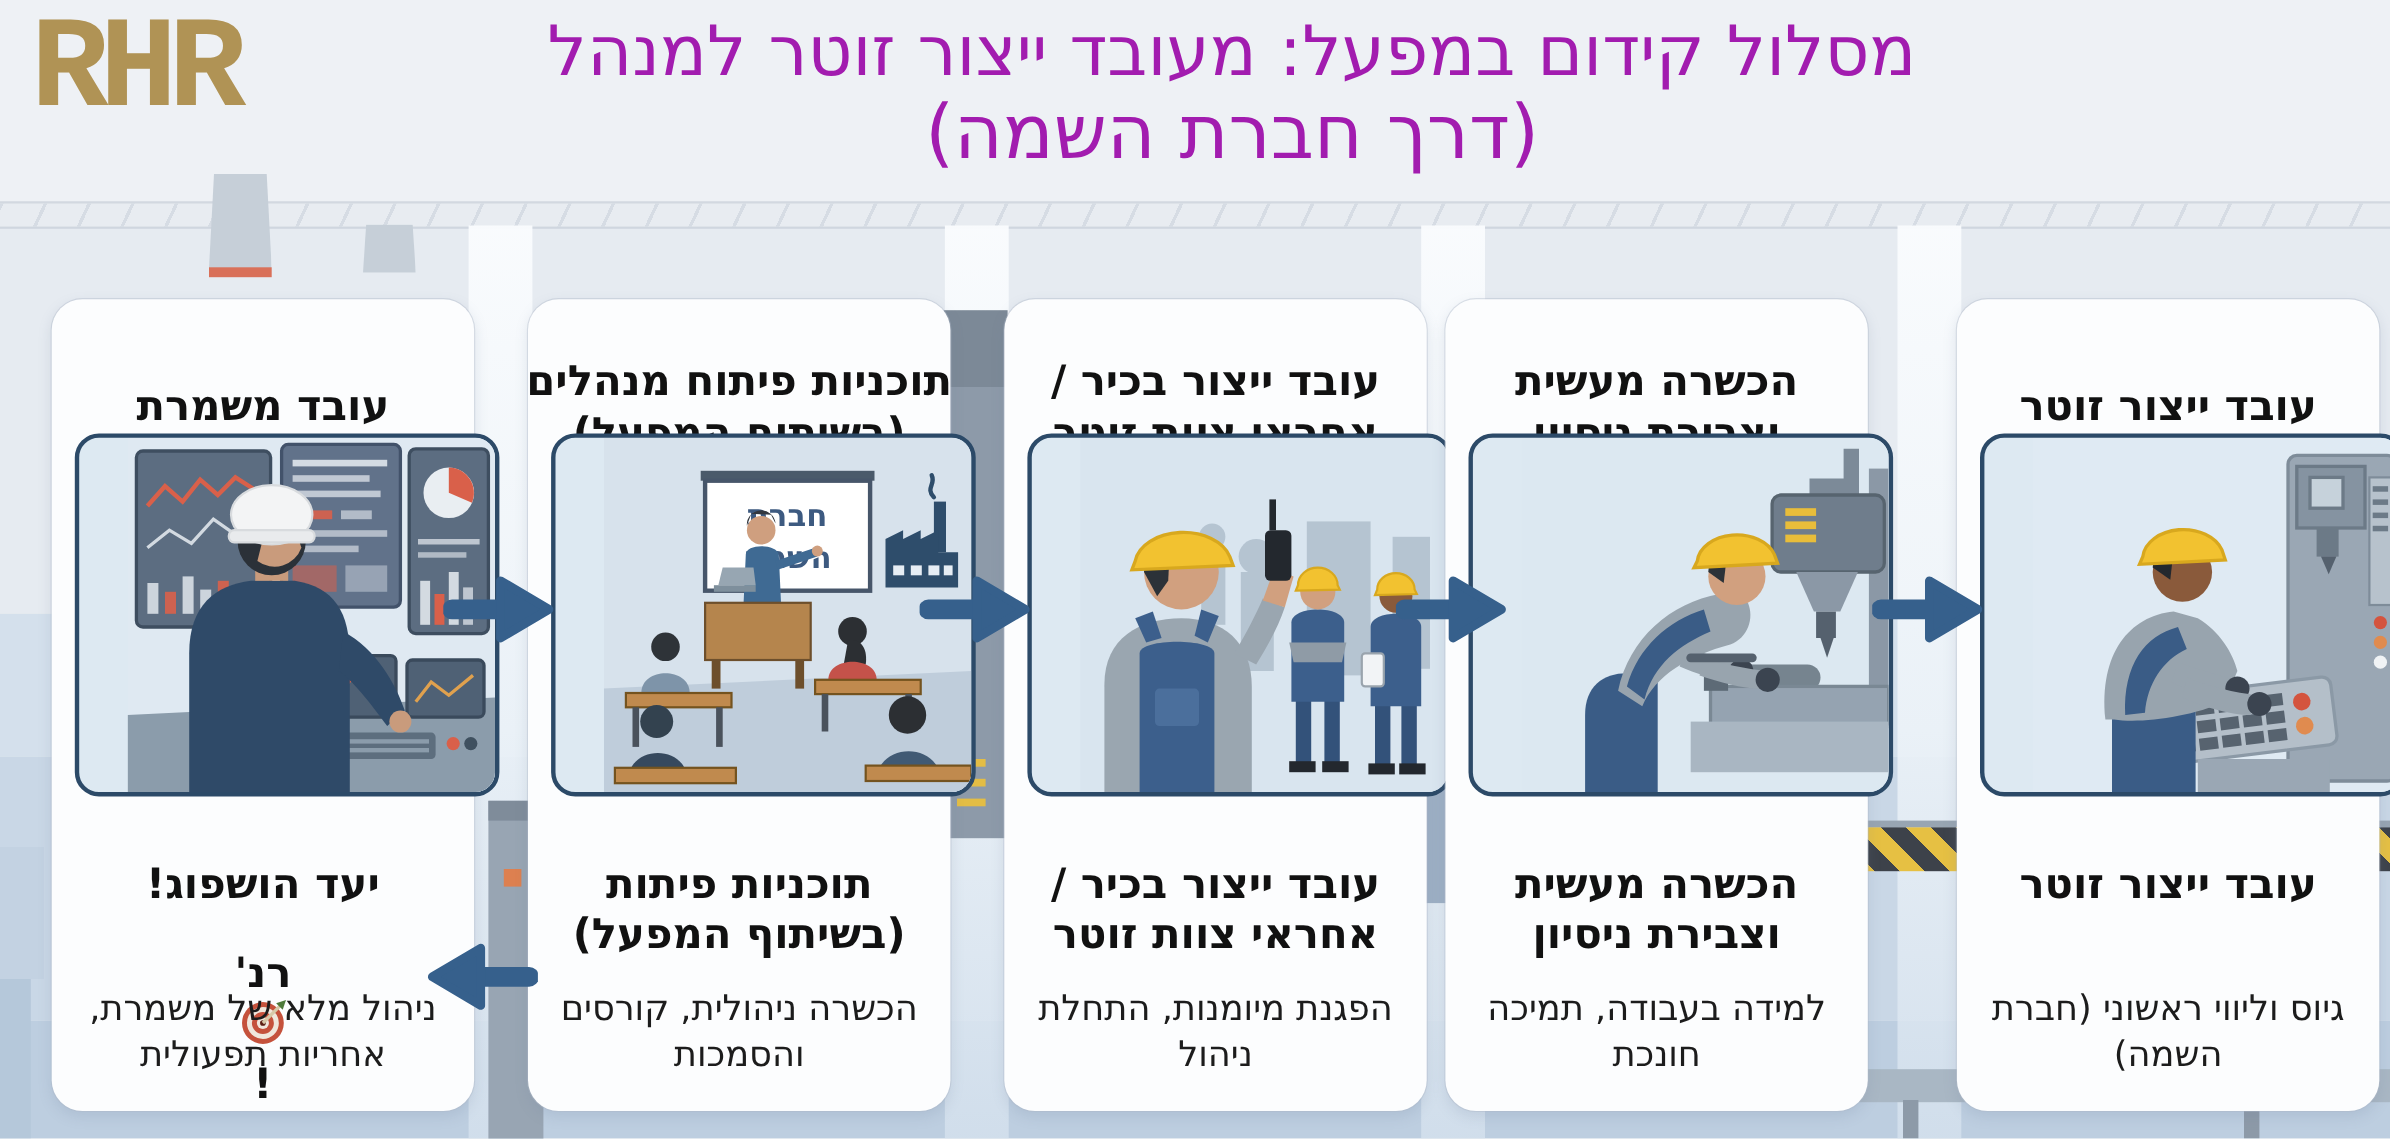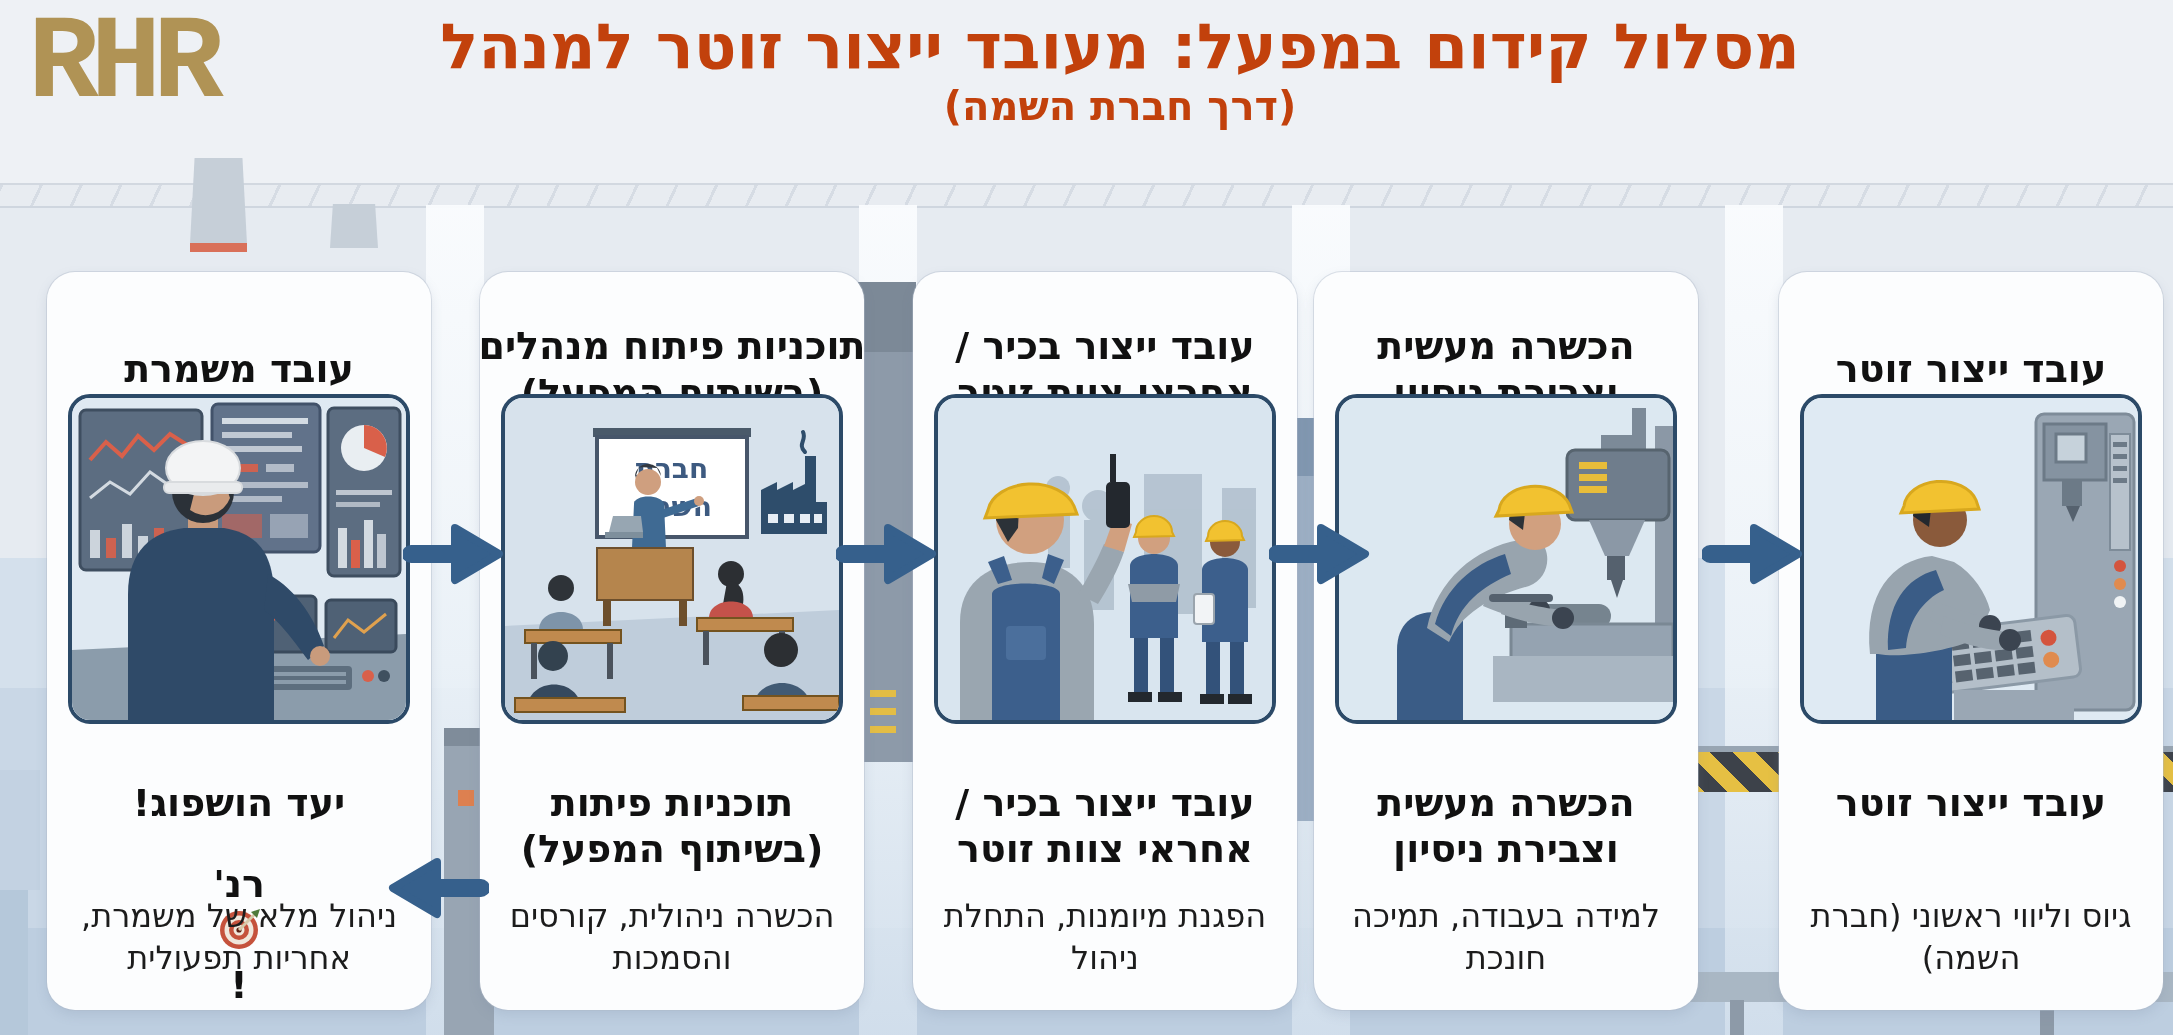--- a/index.html
+++ b/index.html
@@ -35,34 +35,34 @@
   .walk-leg{position:absolute;top:1000px;width:14px;height:35px;background:#8d9aa8;z-index:1;}
   .left-block-1{position:absolute;left:0;top:770px;width:40px;height:120px;background:#c3d2e2;z-index:1;}
   .left-block-2{position:absolute;left:0;top:890px;width:28px;height:145px;background:#b5c8da;z-index:1;}
   .right-strip{position:absolute;left:2148px;top:385px;width:13px;height:250px;background:#e3d6a6;opacity:.8;z-index:1;}
 
   
   .logo{position:absolute;left:28px;top:6px;z-index:4;
     font-family:Liberation Mono, monospace;font-weight:bold;font-size:118px;
     letter-spacing:-0.07em;color:#b09355;line-height:1;}
   .title{position:absolute;left:250px;top:10px;width:1740px;z-index:4;
-    direction:rtl;text-align:center;color:#c2410c;font-weight:bold;line-height:1.16;}
+    direction:rtl;text-align:center;color:#a21caf;font-weight:normal;line-height:1.16;}
   .title .t1{display:block;font-size:63px;}
-  .title .t2{display:block;font-size:40px;}
+  .title .t2{display:block;font-size:68px;}
 
   
   .panel{position:absolute;top:272px;width:384px;height:738px;background:#fcfdfe;
     border-radius:28px;z-index:5;
     box-shadow:0 0 0 1px rgba(175,185,200,.4),0 5px 12px rgba(110,130,155,.18);}
   .p-title{position:absolute;left:-18px;right:-18px;top:14px;height:104px;
     display:flex;flex-direction:column;justify-content:center;align-items:center;
     direction:rtl;color:#111;font-weight:bold;font-size:38px;line-height:1.22;}
   .p-title span{display:block;white-space:nowrap;}
   .illo{position:absolute;left:21px;top:122px;width:334px;height:322px;
-    border:4px solid #2c4a68;border-radius:22px;overflow:hidden;background:#dde9f2;}
+    border:4px solid #2c4a68;border-radius:22px;overflow:hidden;background:#dde9f2;padding-left:44px;}
   .illo svg{display:block;width:100%;height:100%;}
   .p-sub{position:absolute;left:-14px;right:-14px;top:470px;direction:rtl;text-align:center;
     color:#111;font-weight:bold;font-size:38px;line-height:1.22;}
   .p-sub span{display:block;white-space:nowrap;}
   .sub-row{display:flex;direction:rtl;justify-content:center;align-items:center;gap:10px;margin-top:35px;}
   .p-desc{position:absolute;left:22px;right:22px;top:592px;direction:rtl;text-align:center;
     color:#1c1c1c;font-size:32px;line-height:1.3;}
 
   
   .arrow{position:absolute;width:104px;height:72px;z-index:6;}

